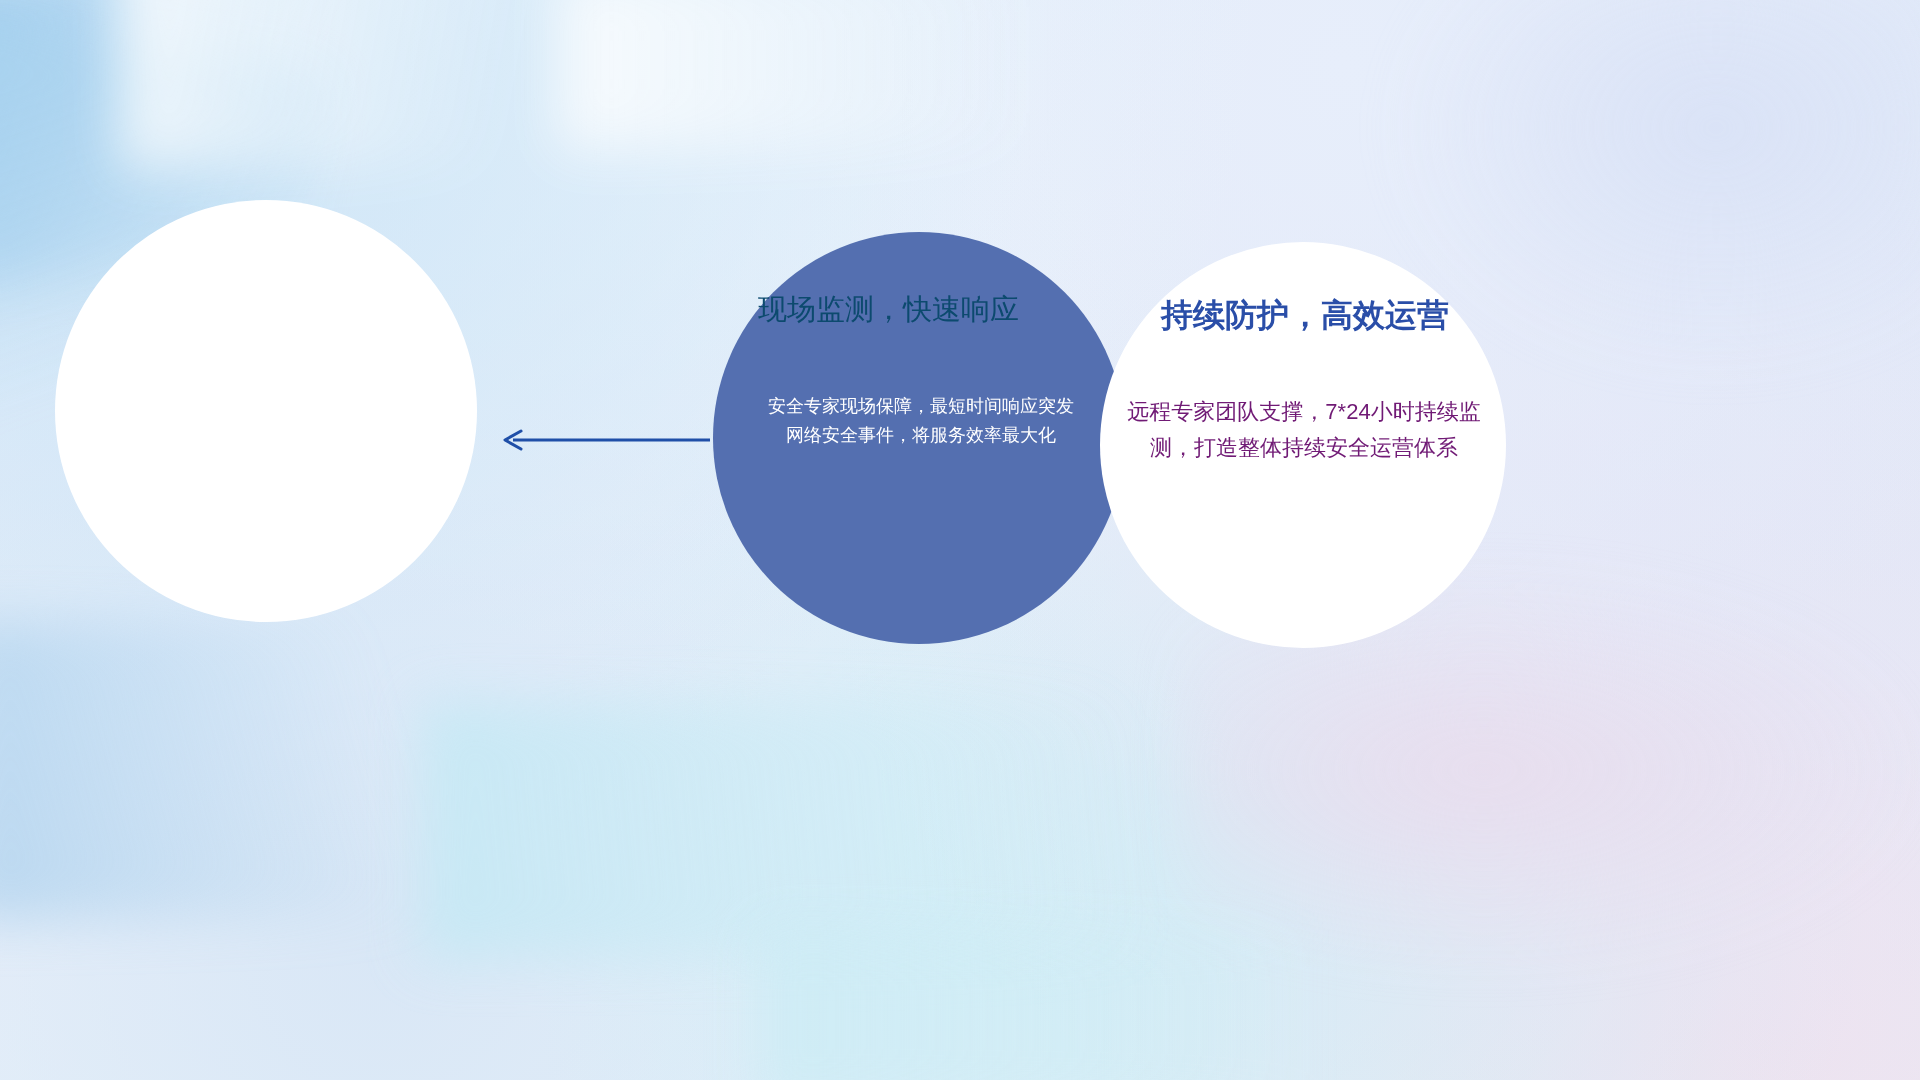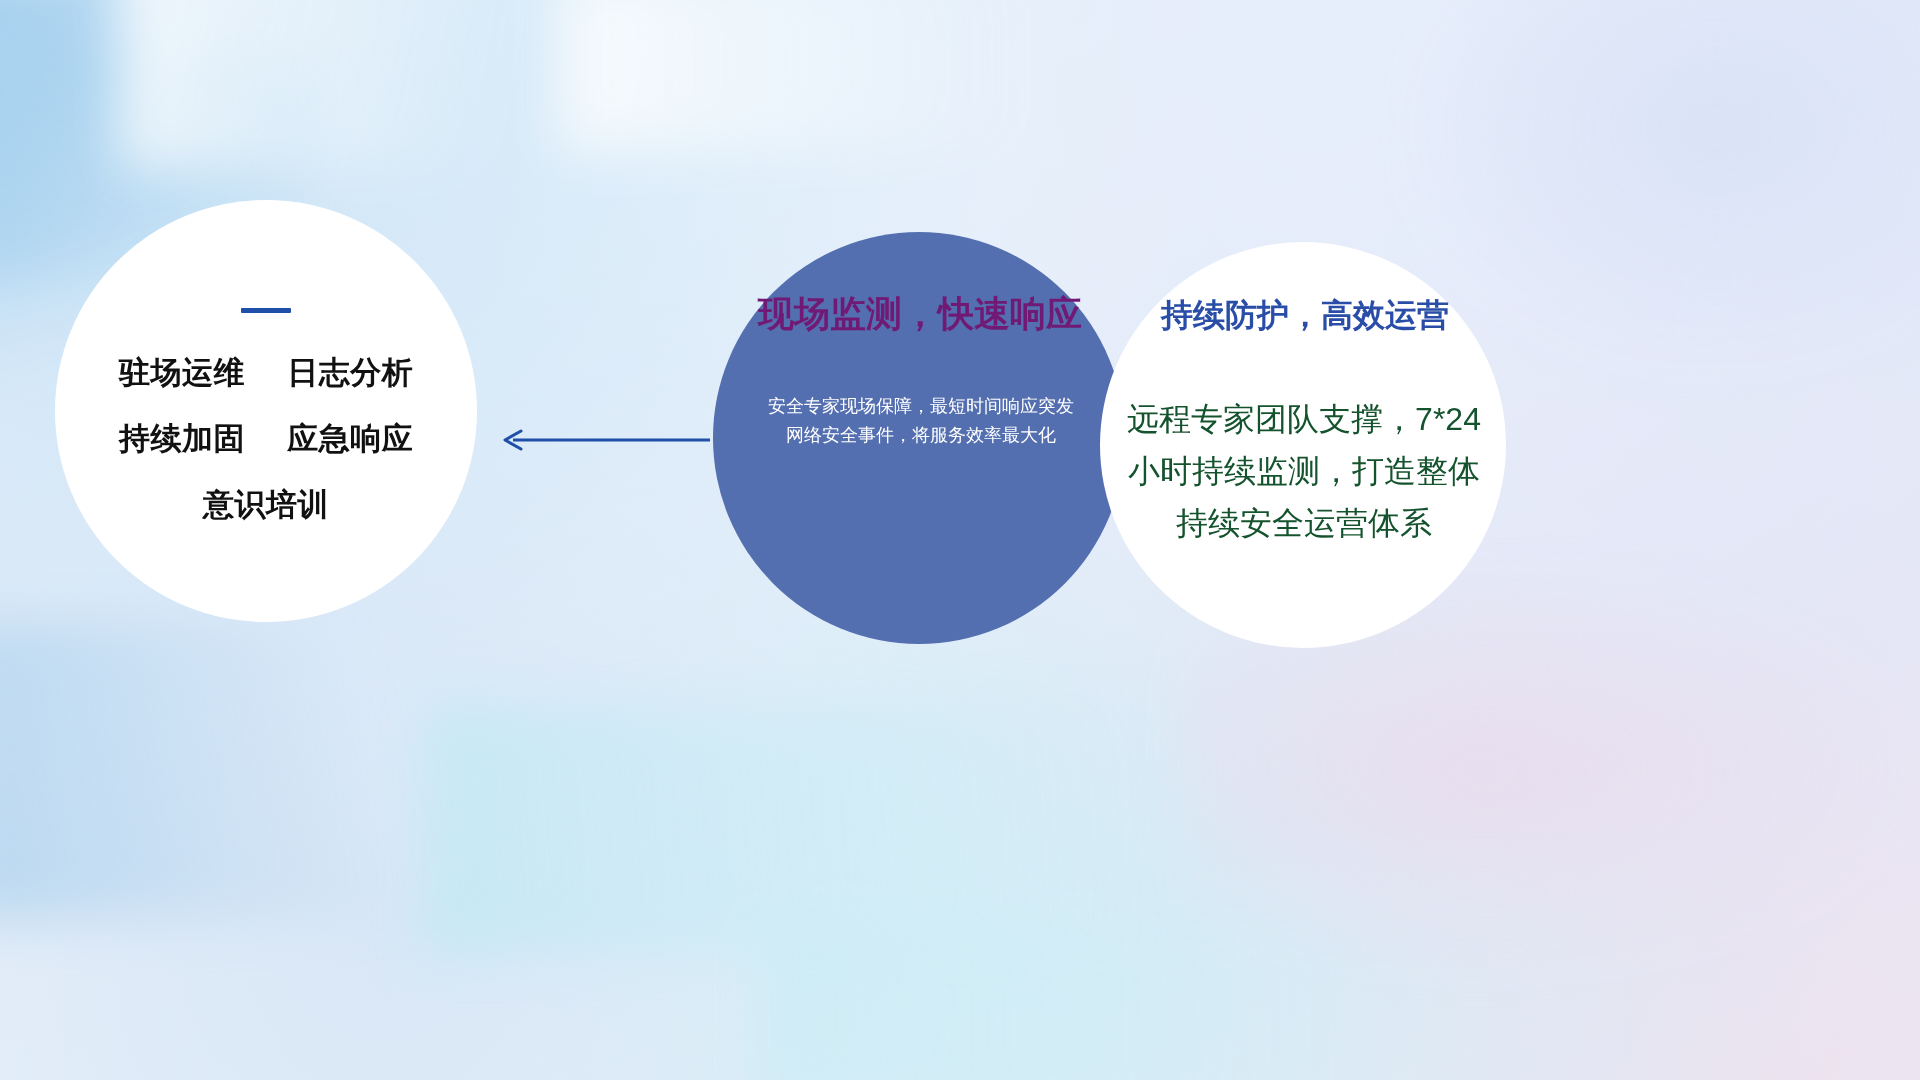--- a/index.html
+++ b/index.html
@@ -84,76 +84,60 @@
   
   #arrow{position:absolute;left:495px;top:424px;width:215px;height:32px;}
 
   
   #blue-content{
     position:absolute;left:713px;top:232px;width:412px;height:412px;
     box-sizing:border-box;
   }
   #blue-title{
     position:absolute;left:45px;top:62px;width:560px;
-    color:#701a75;font-weight:bold;font-size:36px;white-space:nowrap;
+    color:#0c4a6e;font-weight:normal;font-size:29px;white-space:nowrap;
     line-height:1.1;
   }
   #blue-body{
     position:absolute;left:52px;top:160px;width:312px;
     color:#ffffff;font-size:18px;line-height:1.62;text-align:center;
   }
 
   
   #right-content{
     position:absolute;left:1100px;top:242px;width:406px;height:406px;
     box-sizing:border-box;
   }
   #right-title{
     position:absolute;left:40px;top:56px;width:330px;
     color:#2a4ea8;font-weight:bold;font-size:32px;
     text-align:center;white-space:nowrap;line-height:1.1;
   }
   #right-body{
     position:absolute;left:24px;top:152px;width:360px;
-    color:#14532d;font-size:32px;line-height:1.62;text-align:center;
+    color:#701a75;font-size:22px;line-height:1.62;text-align:center;
   }
 </style>
 </head>
 <body>
 
 <div id="stage">
 
   <div class="bg-base"></div>
   <div class="bg-streak s1"></div>
   <div class="bg-streak s2"></div>
   <div class="bg-streak s3"></div>
   <div class="bg-streak s4"></div>
   <div class="bg-streak s5"></div>
   <div class="bg-streak s6"></div>
   <div class="bg-streak s7"></div>
   <div class="bg-streak s8"></div>
   <div class="bg-streak s9"></div>
 
   <div class="circle" id="circle-left"></div>
-  <div id="left-content">
-    <div id="left-divider"></div>
-    <div class="left-line">
-      <span>驻场运维</span>
-      <span class="gap"></span>
-      <span>日志分析</span>
-    </div>
-    <div class="left-line">
-      <span>持续加固</span>
-      <span class="gap"></span>
-      <span>应急响应</span>
-    </div>
-    <div class="left-line" id="left-line-3">
-      <span>意识培训</span>
-    </div>
-  </div>
 
   <div id="arrow">
     <svg width="215" height="32" viewBox="0 0 215 32">
       <line x1="18" y1="16" x2="215" y2="16" stroke="#1f4fa8" stroke-width="3"></line>
       <polyline points="26,7 10,16 26,25" fill="none" stroke="#1f4fa8" stroke-width="3" stroke-linecap="round" stroke-linejoin="round"></polyline>
     </svg>
   </div>
 
   <div class="circle" id="circle-blue"></div>
 

